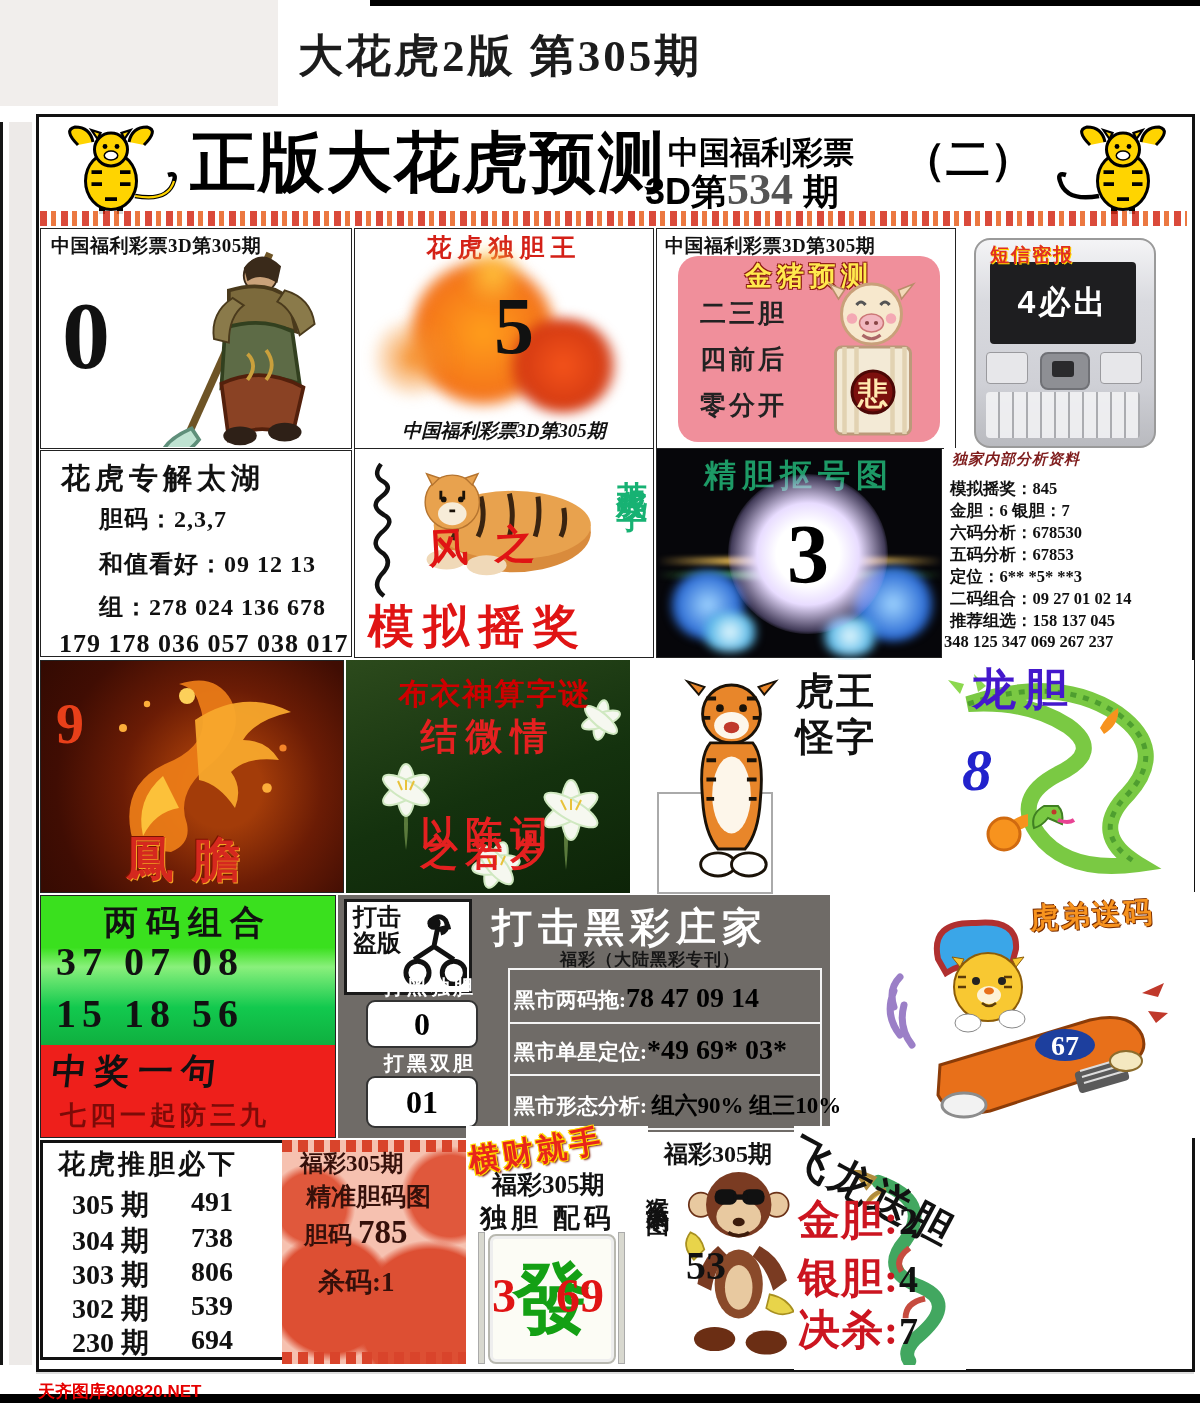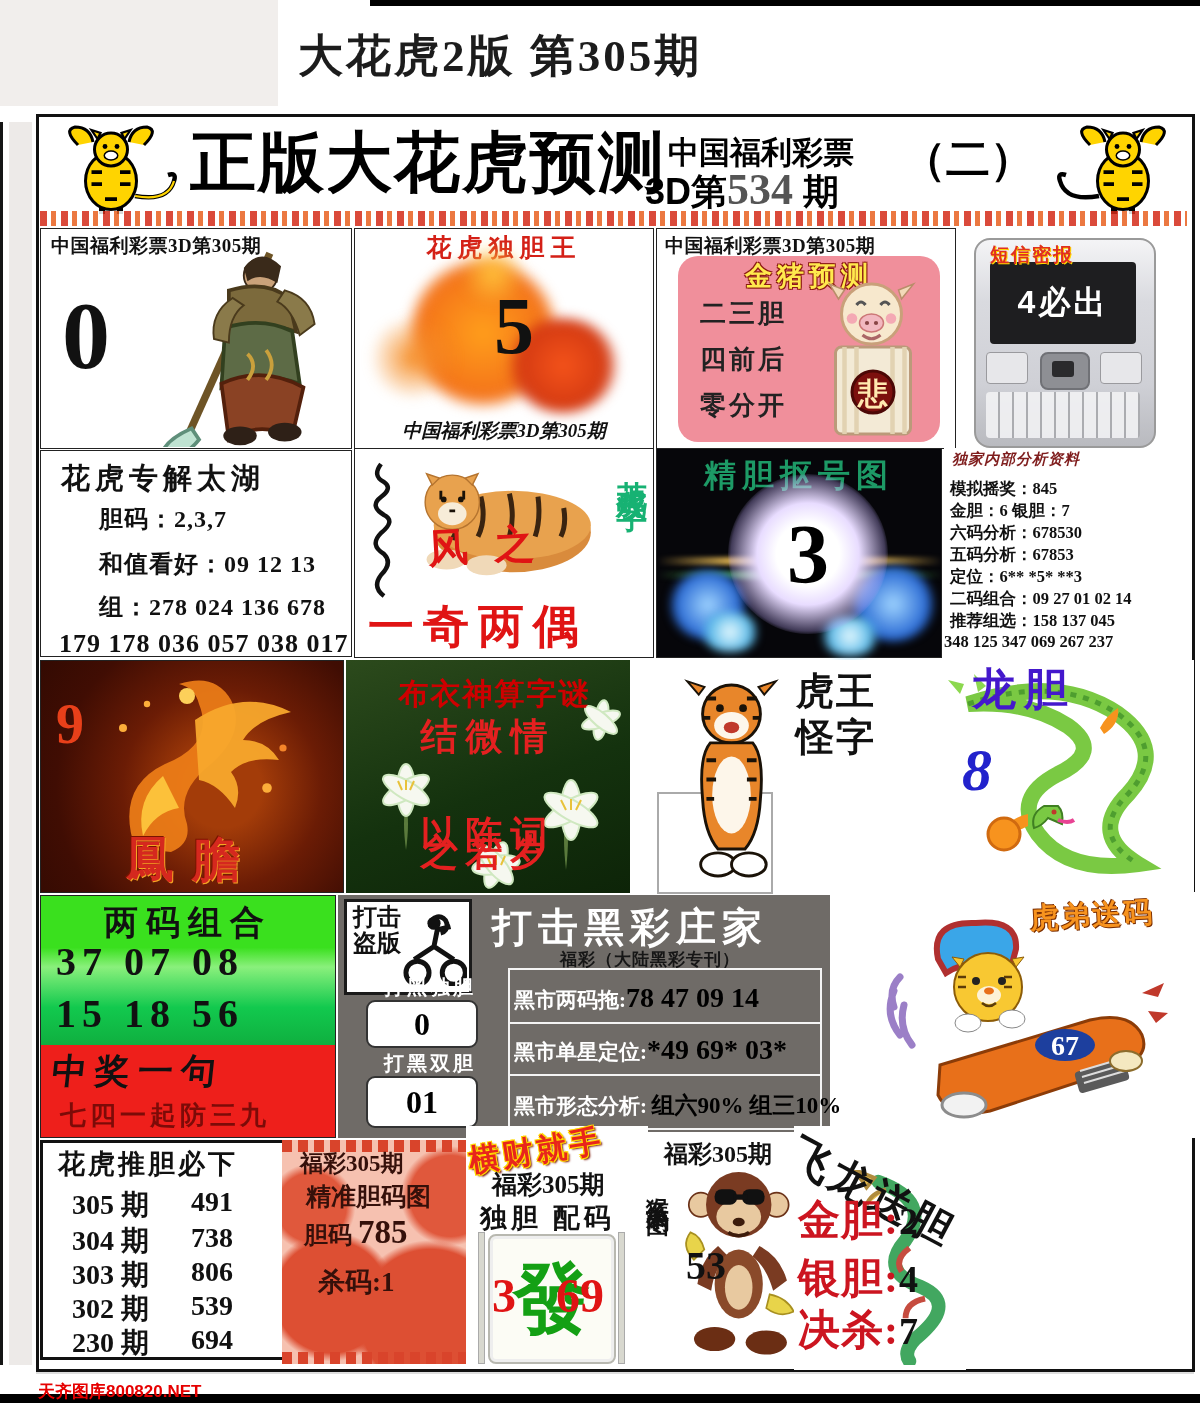--- a/index.html
+++ b/index.html
@@ -310,21 +310,21 @@
     <path d="M24 22 l-4 -8 9 3 z M52 22 l4 -8 -9 3 z" fill="#e8a24e" stroke="#b5742f"></path>
     <ellipse cx="38" cy="42" rx="10" ry="8" fill="#f7ecd8"></ellipse>
     <circle cx="32" cy="32" r="2" fill="#1a1208"></circle>
       <circle cx="44" cy="32" r="2" fill="#1a1208"></circle>
     <path d="M36 40 h4 M30 26 v6 M46 26 v6" stroke="#1a1208" stroke-width="2"></path>
     <ellipse cx="34" cy="74" rx="14" ry="7" fill="#f0d9b8"></ellipse>
     <ellipse cx="62" cy="78" rx="14" ry="7" fill="#f0d9b8"></ellipse>
   </svg>
   <div class="abs sz-red-top serif">风之</div>
   <div class="abs sz-green serif">花虎双字</div>
-  <div class="abs sz-red-bottom serif">一奇两偶</div>
+  <div class="abs sz-red-bottom serif">模拟摇奖</div>
 
   <div class="panel p-koutu">
     <div class="streak" style="left:0;top:108px;width:286px;background:linear-gradient(90deg,transparent,#caa24a,#e8e2b0,#caa24a,transparent);"></div>
     <div class="streak" style="left:0;top:122px;width:286px;background:linear-gradient(90deg,transparent,#3a7a3a,#9ad49a,#3a7a3a,transparent);"></div>
   </div>
   <div class="abs koutu-title serif">精胆抠号图</div>
   <div class="abs blue-blob" style="left:668px;top:570px;width:80px;height:70px;background:radial-gradient(circle,#9fd4ff,#2a6ad4 60%,transparent 75%);"></div>
   <div class="abs blue-blob" style="left:850px;top:566px;width:86px;height:76px;background:radial-gradient(circle,#9fd4ff,#2a6ad4 60%,transparent 75%);"></div>
   <div class="abs blue-blob" style="left:700px;top:612px;width:60px;height:40px;background:radial-gradient(circle,#e8faff,#58b8e8 60%,transparent 80%);"></div>
   <div class="abs blue-blob" style="left:820px;top:616px;width:60px;height:40px;background:radial-gradient(circle,#e8faff,#58b8e8 60%,transparent 80%);"></div>

